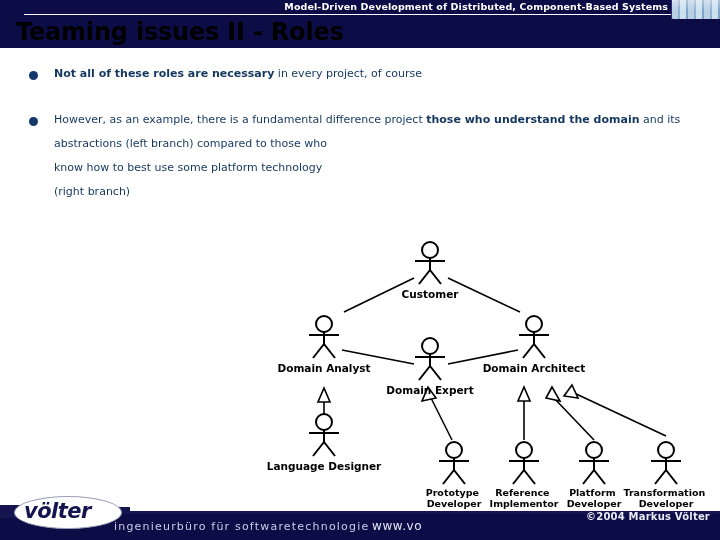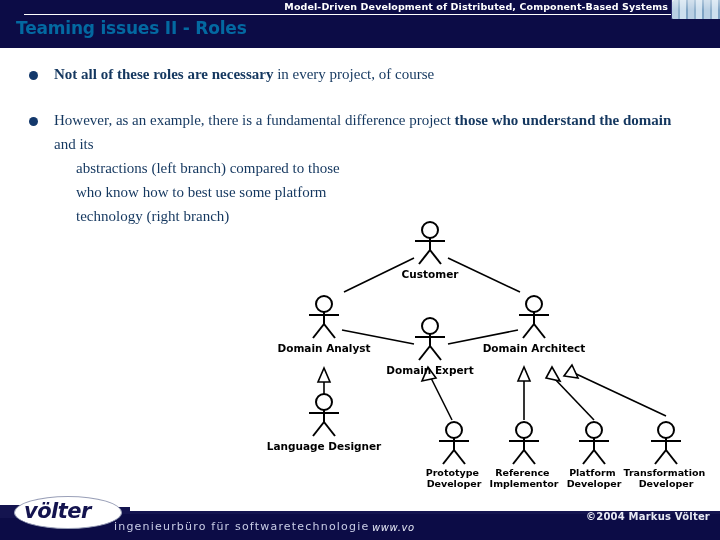--- a/index.html
+++ b/index.html
@@ -59,22 +59,22 @@
     content: "";
     position: absolute;
     left: 0; top: 0; right: 0; bottom: 0;
     background:
       linear-gradient(135deg, rgba(255,255,255,.45) 0 2px, transparent 2px 10px),
       linear-gradient(45deg, rgba(60,90,120,.35) 0 1px, transparent 1px 9px);
   }
   .slide-title {
     position: absolute;
     left: 16px; top: 18px;
-    color: #0369a1;
-    font-size: 17px;
+    color: #000000;
+    font-size: 24px;
     font-weight: bold;
     letter-spacing: -0.2px;
     white-space: nowrap;
   }
 
   
   .bullets {
     position: absolute;
     left: 24px; top: 62px;
     width: 660px;
@@ -86,32 +86,31 @@
   }
   .bullet-dot {
     position: absolute;
     left: 5px; top: 9px;
     width: 9px; height: 9px;
     border-radius: 50%;
     background: #13386b;
   }
   .bullet-text {
     color: #14375f;
-    font-size: 15px;
+    font-size: 11px;
     line-height: 24px;
     font-weight: normal;
-    font-family: Liberation Serif, serif;
   }
   .bullet-text b { font-weight: bold; }
-  .narrow { max-width: 290px; display: block; margin-left: 22px; }
+  .narrow { max-width: 290px; display: block; }
 
   
   .diagram {
     position: absolute;
-    left: 262px; top: 220px;
+    left: 262px; top: 240px;
     width: 458px; height: 278px;
   }
   .diagram svg { display: block; }
 
   
   .footer-band {
     position: absolute;
     left: 0; bottom: 0;
     width: 720px; height: 26px;
     background: #0c0c46;
@@ -127,24 +126,23 @@
     left: 114px; bottom: 7px;
     color: #c9cde6;
     font-size: 11px;
     letter-spacing: 1.2px;
     white-space: nowrap;
   }
   .footer-url {
     position: absolute;
     left: 372px; bottom: 7px;
     color: #e4e7f3;
-    font-size: 10px;
+    font-size: 12px;
     letter-spacing: 0.6px;
     white-space: nowrap;
-    font-style: italic;
   }
   .footer-copy {
     position: absolute;
     right: 10px; bottom: 18px;
     color: #e8eaf4;
     font-size: 10px;
     font-weight: bold;
     letter-spacing: .2px;
     white-space: nowrap;
   }

